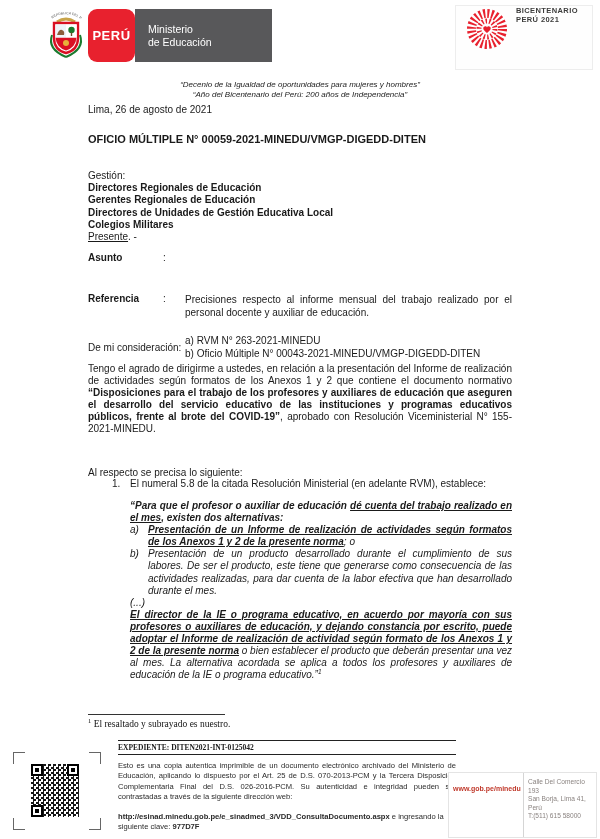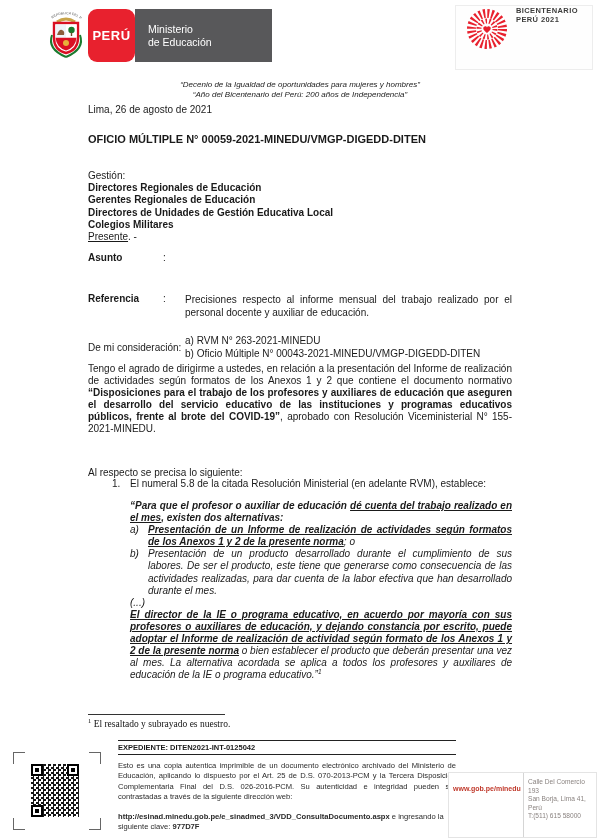--- a/index.html
+++ b/index.html
@@ -70,21 +70,21 @@
   .bk.bl{left:0;bottom:0;border-left-width:1px;border-bottom-width:1px;}
   .bk.br{right:0;bottom:0;border-right-width:1px;border-bottom-width:1px;}
   .qr{position:absolute;left:31px;top:764px;width:48px;height:53px;
       background:repeating-conic-gradient(#161616 0% 25%, #fff 0% 50%) 0 0 / 5px 5px;}
   .qr .f{position:absolute;width:12px;height:12px;background:#fff;border:2px solid #000;box-sizing:border-box;}
   .qr .f::after{content:"";position:absolute;left:2px;top:2px;width:4px;height:4px;background:#000;}
   .qr .f.tl{left:0;top:0;} .qr .f.tr{right:0;top:0;} .qr .f.bl{left:0;bottom:0;}
 
   .exp-panel{position:absolute;left:118px;top:740px;width:338px;}
   .exp-head{font-size:7.5px;font-weight:bold;border-top:1.5px solid #222;border-bottom:1px solid #222;
-            padding:2px 0 2px 0;}
+            padding:2px 0 2px 0;font-family:Liberation Serif, serif;}
   .legal{margin-top:6px;font-size:7.6px;line-height:10.4px;text-align:justify;color:#2a2a2a;}
   .url-line{margin-top:9px;font-size:7.6px;line-height:10.4px;color:#2a2a2a;width:330px;}
 
   .contact-box{position:absolute;left:448px;top:772px;width:149px;height:66px;border:1px solid #e4e4e4;
                background:#fff;display:flex;box-sizing:border-box;}
   .contact-web{width:74px;flex:none;padding:12px 2px 0 4px;font-size:7px;font-weight:bold;color:#c0392b;box-sizing:border-box;}
   .contact-addr{flex:1;border-left:1px solid #d5d5d5;padding:5px 0 0 4px;font-size:6.6px;
                 line-height:8.6px;color:#8a8380;}
 </style>
 </head>

